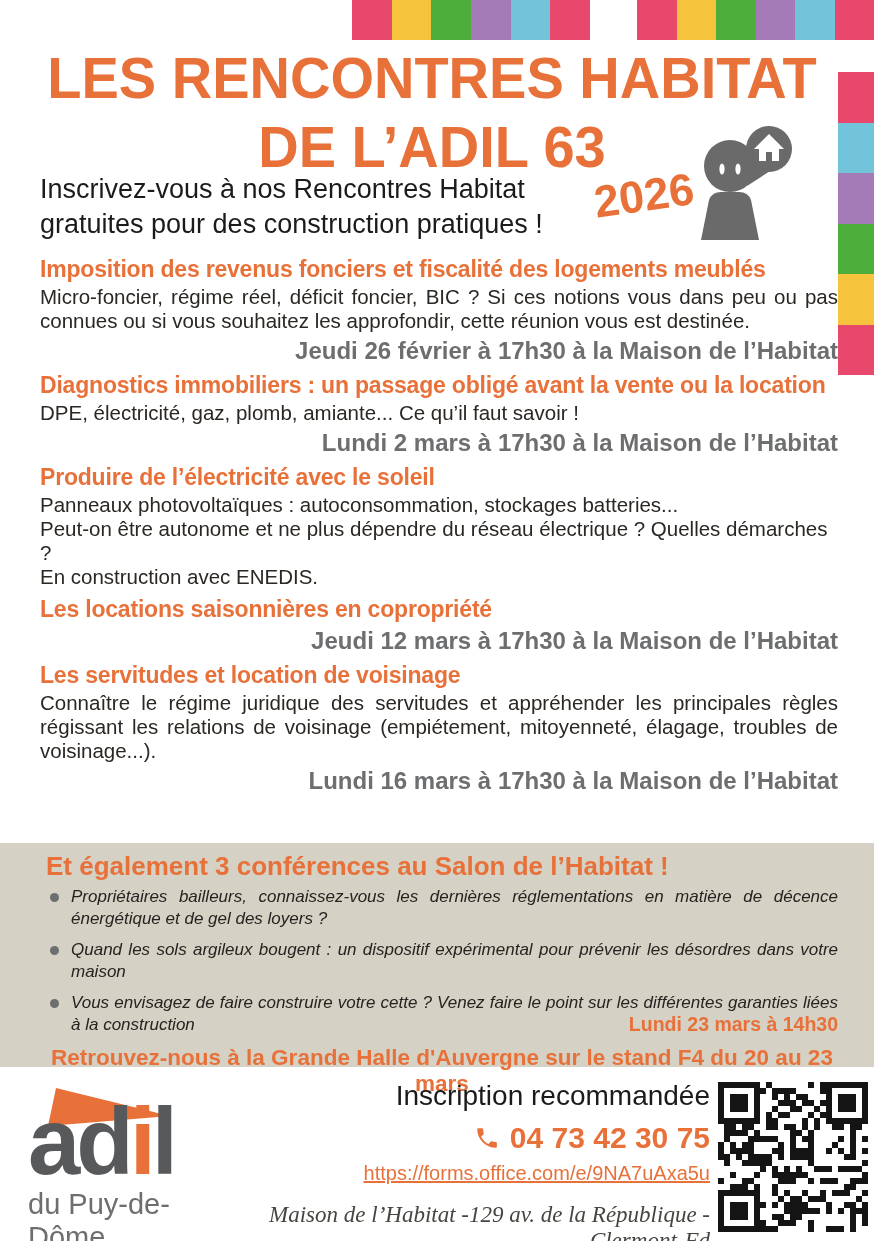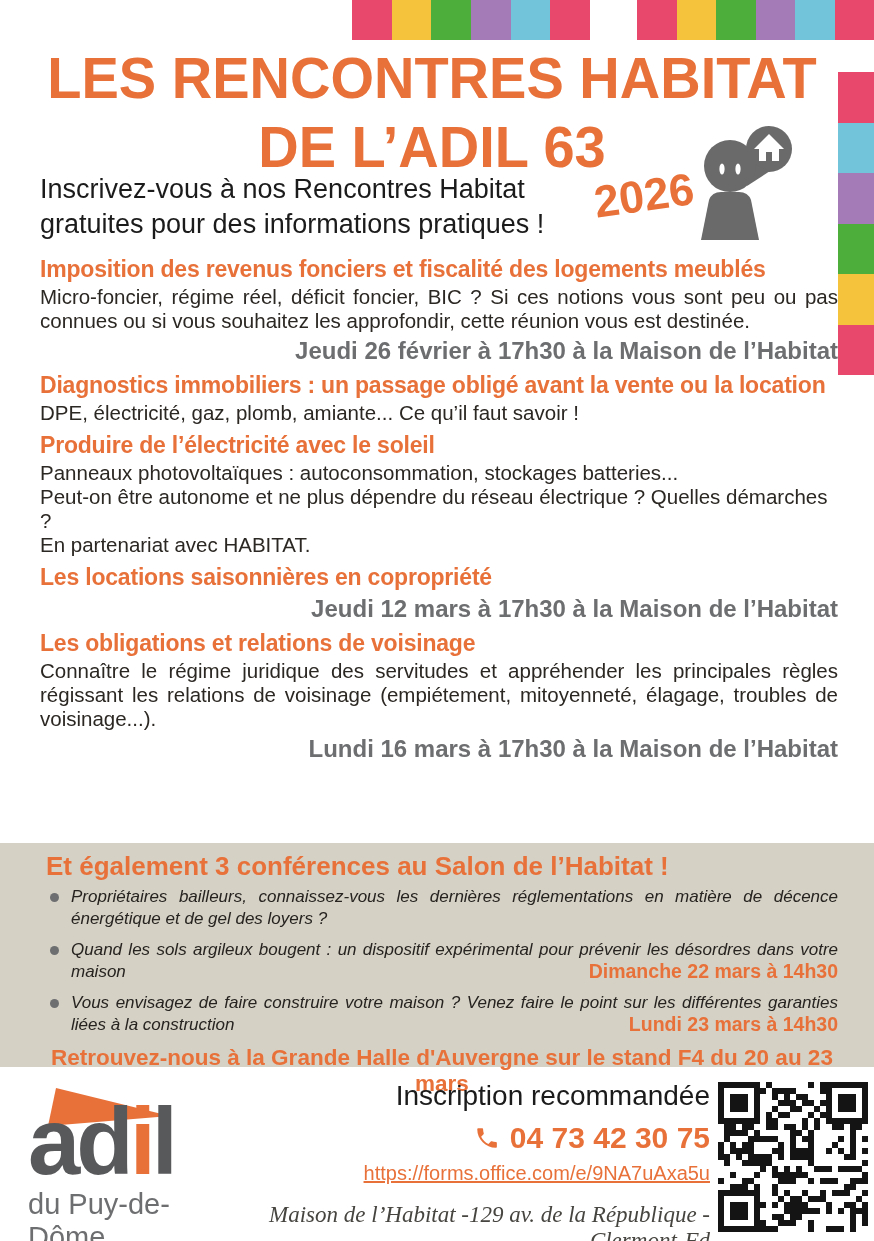--- a/index.html
+++ b/index.html
@@ -88,78 +88,78 @@
       <i style="background: rgb(245, 195, 60);"></i>
       <i style="background: rgb(232, 72, 107);"></i>
     </div>
 
   <div class="title">
     <div>LES RENCONTRES HABITAT</div>
     <div>DE L’ADIL 63</div>
   </div>
   <div class="intro">
     <div>Inscrivez-vous à nos Rencontres Habitat</div>
-    <div>gratuites pour des informations pratiques !</div>
+    <div>gratuites pour des construction pratiques !</div>
   </div>
   <div class="year">2026</div>
 
   <svg class="persona" viewBox="0 0 100 118">
     <circle cx="75" cy="27" r="23" fill="#6a6a6a"></circle>
     <polygon points="60,42 53,64 76,49" fill="#6a6a6a"></polygon>
     <polygon points="75,12 60,27 90,27" fill="#ffffff"></polygon>
     <rect x="65" y="26" width="20" height="13" fill="#ffffff"></rect>
     <rect x="72" y="30" width="6" height="9" fill="#6a6a6a"></rect>
     <circle cx="36" cy="44" r="26" fill="#6a6a6a"></circle>
     <ellipse cx="28" cy="47" rx="2.6" ry="5.5" fill="#ffffff"></ellipse>
     <ellipse cx="44" cy="47" rx="2.6" ry="5.5" fill="#ffffff"></ellipse>
     <path d="M7 118 L15 78 Q18 70 27 70 L45 70 Q54 70 57 78 L65 118 Z" fill="#6a6a6a"></path>
   </svg>
 
   <div class="sessions">
       <section class="session">
         <h2 class="s-title">Imposition des revenus fonciers et fiscalité des logements meublés</h2>
-        <p class="s-body">Micro-foncier, régime réel, déficit foncier, BIC ? Si ces notions vous sont peu ou pas connues ou si vous souhaitez les approfondir, cette réunion vous est destinée.</p>
+        <p class="s-body">Micro-foncier, régime réel, déficit foncier, BIC ? Si ces notions vous dans peu ou pas connues ou si vous souhaitez les approfondir, cette réunion vous est destinée.</p>
         <div class="s-date">Jeudi 26 février à 17h30 à la Maison de l’Habitat</div>
       </section>
       <section class="session">
         <h2 class="s-title">Diagnostics immobiliers : un passage obligé avant la vente ou la location</h2>
         <p class="s-body">DPE, électricité, gaz, plomb, amiante... Ce qu’il faut savoir !</p>
+        <div class="s-date">Lundi 2 mars à 17h30 à la Maison de l’Habitat</div>
       </section>
       <section class="session">
         <h2 class="s-title">Produire de l’électricité avec le soleil</h2>
         <p class="s-body line">Panneaux photovoltaïques : autoconsommation, stockages batteries...</p>
         <p class="s-body line">Peut-on être autonome et ne plus dépendre du réseau électrique ? Quelles démarches ?</p>
-        <p class="s-body line">En partenariat avec HABITAT.</p>
+        <p class="s-body line">En construction avec ENEDIS.</p>
       </section>
       <section class="session">
         <h2 class="s-title">Les locations saisonnières en copropriété</h2>
         <div class="s-date">Jeudi 12 mars à 17h30 à la Maison de l’Habitat</div>
       </section>
       <section class="session">
-        <h2 class="s-title">Les obligations et relations de voisinage</h2>
+        <h2 class="s-title">Les servitudes et location de voisinage</h2>
         <p class="s-body">Connaître le régime juridique des servitudes et appréhender les principales règles régissant les relations de voisinage (empiétement, mitoyenneté, élagage, troubles de voisinage...).</p>
         <div class="s-date">Lundi 16 mars à 17h30 à la Maison de l’Habitat</div>
       </section>
     </div>
 
   <div class="salon">
     <h2 class="salon-title">Et également 3 conférences au Salon de l’Habitat !</h2>
     <div>
         <div class="salon-item">
           <span class="dot"></span>
           <span class="txt">Propriétaires bailleurs, connaissez-vous les dernières réglementations en matière de décence énergétique et de gel des loyers ?</span>
         </div>
         <div class="salon-item">
           <span class="dot"></span>
           <span class="txt">Quand les sols argileux bougent : un dispositif expérimental pour prévenir les désordres dans votre maison</span>
-          <span class="when">Dimanche 22 mars à 14h30</span>
         </div>
         <div class="salon-item">
           <span class="dot"></span>
-          <span class="txt">Vous envisagez de faire construire votre maison ? Venez faire le point sur les différentes garanties liées à la construction</span>
+          <span class="txt">Vous envisagez de faire construire votre cette ? Venez faire le point sur les différentes garanties liées à la construction</span>
           <span class="when">Lundi 23 mars à 14h30</span>
         </div>
       </div>
     <div class="salon-footer">Retrouvez-nous à la Grande Halle d'Auvergne sur le stand F4 du 20 au 23 mars</div>
   </div>
 
   <div class="logo">
     <svg class="logo-roof" width="130" height="42" viewBox="0 0 130 42">
       <polygon points="8,2 0,40 122,30" fill="#E8713A"></polygon>
     </svg>

